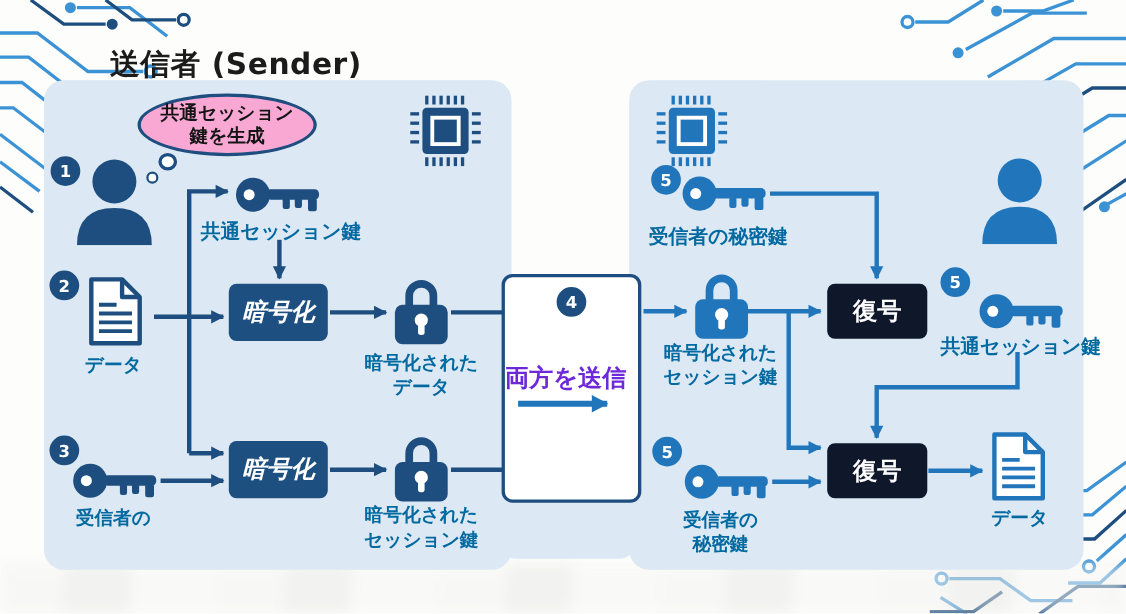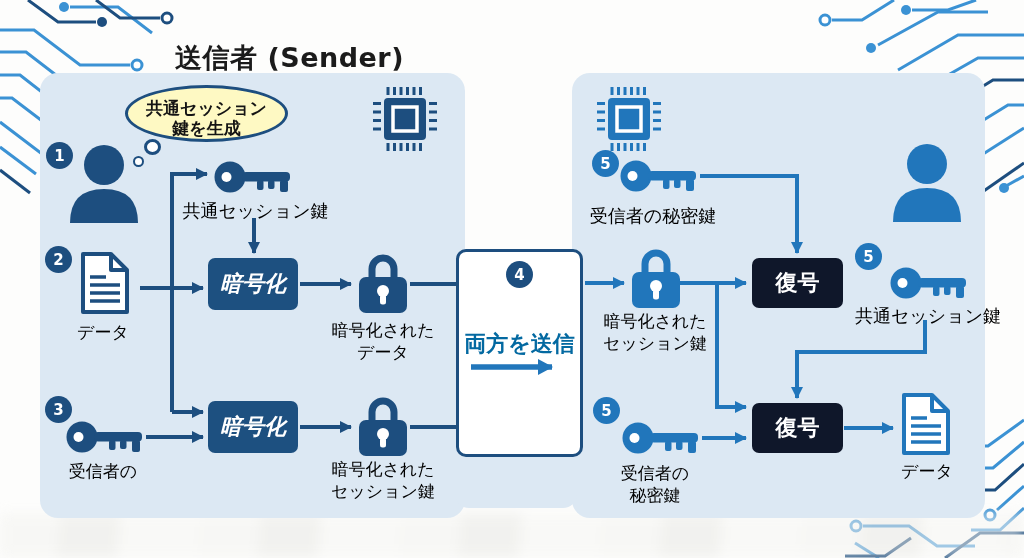--- a/index.html
+++ b/index.html
@@ -1,34 +1,34 @@
 <!DOCTYPE html>
 <html><head>
 <meta charset="utf-8">
 <style>
   html,body{margin:0;padding:0;background:#ffffff;}
   #stage{position:relative;width:1024px;height:558px;overflow:hidden;background:#fdfdfc;
          font-family:"DejaVu Sans","Liberation Sans",sans-serif;}
   .abs{position:absolute;}
   .panel{position:absolute;background:#dce8f3;border-radius:18px;}
-  .title{position:absolute;font-size:27px;font-weight:800;color:#1b1b1b;text-align:right;letter-spacing:.5px;}
+  .title{position:absolute;font-size:27px;font-weight:800;color:#1b1b1b;text-align:left;letter-spacing:.5px;}
   .badge{position:absolute;width:27px;height:27px;border-radius:50%;color:#fff;font-size:15px;font-weight:700;
          display:flex;align-items:center;justify-content:center;}
   .badge.navy{background:#1d4e7f;}
   .badge.blue{background:#2176bb;}
   .pbox{position:absolute;border-radius:7px;color:#fff;font-size:22px;font-weight:700;
         display:flex;align-items:center;justify-content:center;}
   .pbox.navy{background:#1d5080;font-style:italic;}
   .pbox.blue{background:#0f172a;}
-  .lbl{position:absolute;font-size:17px;font-weight:400;color:#000000;text-align:center;line-height:1.28;}
+  .lbl{position:absolute;font-size:17px;font-weight:700;color:#0369a1;text-align:center;line-height:1.28;}
   .lbl.big{font-size:18px;}
   .transfer-box{position:absolute;left:456px;top:249px;width:127px;height:208px;background:#fff;
                 border:3px solid #1d4e7f;border-radius:10px;box-sizing:border-box;}
-  .bubble{position:absolute;left:125px;top:85px;width:163px;height:57px;background:#fef9c3;border:3.5px solid #1d4e7f;
-          border-radius:50%;display:flex;align-items:flex-end;justify-content:center;text-align:center;
+  .bubble{position:absolute;left:125px;top:85px;width:163px;height:57px;background:#f9a8d4;border:3.5px solid #1d4e7f;
+          border-radius:50%;display:flex;align-items:center;justify-content:center;text-align:center;
           font-size:17px;font-weight:700;color:#141414;line-height:1.22;box-sizing:border-box;}
   .bub-dot{position:absolute;background:#fff;border:3px solid #1d4e7f;border-radius:50%;box-sizing:border-box;}
   .texture{position:absolute;left:0;top:513px;width:1024px;height:45px;opacity:.55;filter:blur(6px);
            background:repeating-linear-gradient(95deg,#f3f3f0 0 60px,#e9e9e5 60px 120px,#f6f6f3 120px 200px);}
 </style>
 </head>
 <body>
 
 <div id="stage">
 
@@ -294,21 +294,21 @@
       </g>
   </svg>
 
   <div class="pbox navy" style="left:208px;top:258px;width:90px;height:52px;">暗号化</div>
   <div class="pbox navy" style="left:208px;top:401px;width:90px;height:52px;">暗号化</div>
   <div class="pbox blue" style="left:752px;top:258px;width:91px;height:50px;">復号</div>
   <div class="pbox blue" style="left:752px;top:403px;width:91px;height:50px;">復号</div>
 
   <div class="transfer-box">
     <div class="badge navy" style="left:50%;margin-left:-13.5px;top:9px;">4</div>
-    <div class="abs" style="left:0;top:77px;width:121px;text-align:center;font-size:22px;font-weight:700;color:#0369a1;">両方を送信</div>
+    <div class="abs" style="left:0;top:77px;width:121px;text-align:left;font-size:22px;font-weight:700;color:#6d28d9;">両方を送信</div>
     <svg class="abs" style="left:0;top:100px" width="121" height="30" viewBox="0 0 121 30">
       <defs>
         <marker id="abig" markerUnits="userSpaceOnUse" markerWidth="19" markerHeight="18" refX="15" refY="9" orient="auto">
           <path d="M1,1 L16,9 L1,17 Z" fill="#2176bb"></path>
         </marker>
       </defs>
       <path d="M12,15 L93,15" fill="none" stroke="#2176bb" stroke-width="5.5" marker-end="url(#abig)"></path>
     </svg>
   </div>
 

